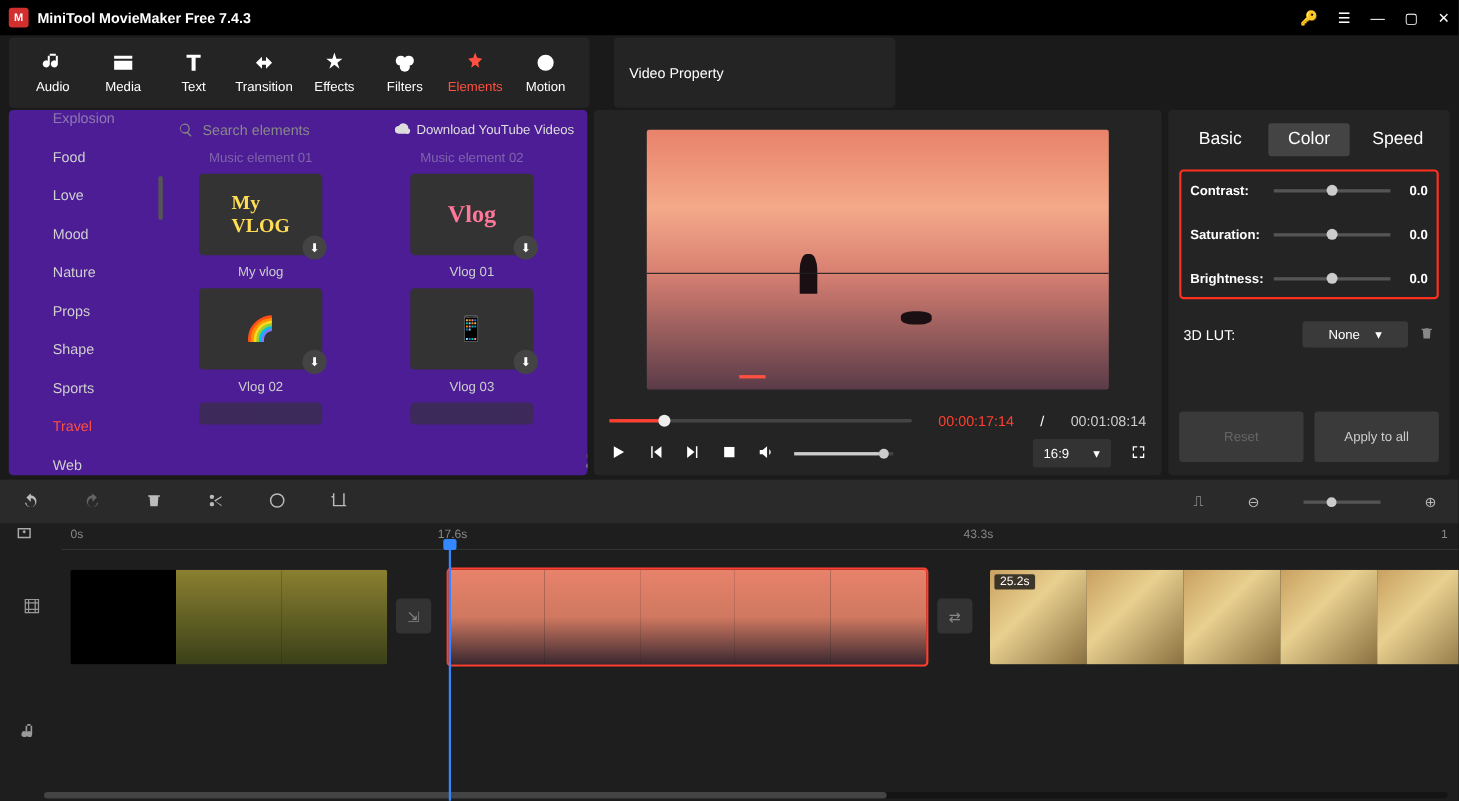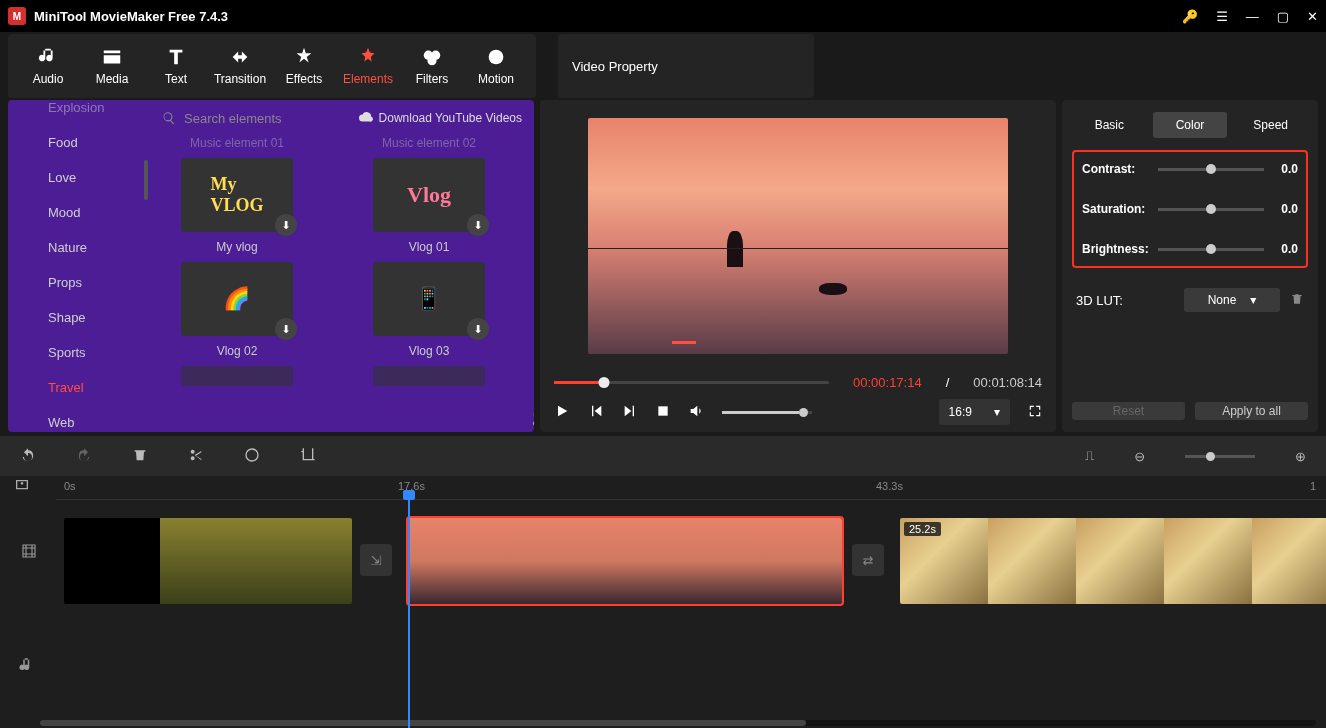--- a/index.html
+++ b/index.html
@@ -63,33 +63,33 @@
 .controls .c-ico { cursor: pointer; }
 .vol-track { width: 90px; height: 3px; background: #444; position: relative; }
 .vol-fill { width: 85%; height: 100%; background: #ccc; position: absolute; }
 .vol-thumb { position: absolute; left: 85%; top: -3px; width: 9px; height: 9px; background: #ccc; border-radius: 50%; }
 .controls .spacer { flex: 1; }
 .aspect-sel { background: #333; height: 26px; padding: 0 10px; display: flex; align-items: center; gap: 22px; border-radius: 3px; cursor: pointer; font-size: 12px;}
 
 
 .prop-panel { width: 256px; background: #242424; border-radius: 4px; padding: 12px 10px; display: flex; flex-direction: column; }
 .prop-tabs { display: flex; gap: 6px; margin-bottom: 12px; }
-.prop-tab { flex: 1; text-align: center; padding: 6px 0; background: transparent; border-radius: 3px; cursor: pointer; font-size: 12px; }
+.prop-tab { flex: 1; text-align: center; padding: 6px 0; background: transparent; border-radius: 3px; cursor: pointer; font-size: 16px; }
 .prop-tab.active { background: #444; }
 .color-box { border: 2px solid #ff3020; border-radius: 4px; padding: 10px 8px; display: flex; flex-direction: column; gap: 26px; font-weight: bold; }
 .slider-row { display: flex; align-items: center; gap: 8px; }
 .slider-row .lab { width: 68px; font-size: 12px; }
 .mini-slider { flex: 1; height: 3px; background: #555; position: relative; }
 .mini-slider .mthumb { position: absolute; left: 50%; top: -4px; width: 10px; height: 10px; background: #ccc; border-radius: 50%; transform: translateX(-50%); }
 .slider-row .val { width: 26px; text-align: right; font-size: 12px; }
 .lut-row { display:flex; align-items:center; gap:10px; margin-top:20px; padding: 0 4px;}
 .lut-sel { flex:1; max-width:96px; background:#3a3a3a; height:24px; border-radius:3px; display:flex; align-items:center; justify-content:center; gap:14px; cursor:pointer; font-size:12px;}
 .trash { cursor:pointer; color:#888;}
 .prop-actions { display: flex; gap: 10px; margin-top: auto; }
-.prop-actions button { flex: 1; height: 18px; border: none; border-radius: 3px; background: #3a3a3a; color: #ccc; font-size: 12px; cursor: pointer; }
+.prop-actions button { flex: 1; height: 46px; border: none; border-radius: 3px; background: #3a3a3a; color: #ccc; font-size: 12px; cursor: pointer; }
 .prop-actions button.disabled { color: #666; }
 
 
 .tl-toolbar { height: 40px; background: #2a2a2a; margin-top: 4px; display: flex; align-items: center; padding: 0 20px; gap: 40px; }
 .tl-toolbar .tl-ico { cursor: pointer; color: #bbb; }
 .tl-toolbar .spacer { flex: 1; }
 .zoom-track { width: 70px; height: 3px; background: #555; position: relative;}
 .zoom-thumb{position:absolute; left:30%; top:-3px; width:9px;height:9px; background:#ccc; border-radius:50%;}
 
 
@@ -161,33 +161,33 @@
           <path d="M4 12l6-6v4h4V6l6 6-6 6v-4h-4v4z"></path>
         </svg>
     <span>Transition</span>
   </div>
   <div class="tool-item">
     <svg class="ticon" viewBox="0 0 24 24">
           <path d="M12 2l2 6h6l-5 4 2 6-5-4-5 4 2-6-5-4h6z"></path>
         </svg>
     <span>Effects</span>
   </div>
-  <div class="tool-item active">
-    <svg class="ticon" viewBox="0 0 24 24">
-          <path d="M12 2l2 5 5 1-4 4 1 5-4-3-4 3 1-5-4-4 5-1z"></path>
-        </svg>
-    <span>Elements</span>
-  </div>
   <div class="tool-item">
     <svg class="ticon" viewBox="0 0 24 24">
           <circle cx="8" cy="10" r="5"></circle>
           <circle cx="16" cy="10" r="5"></circle>
           <circle cx="12" cy="16" r="5"></circle>
         </svg>
     <span>Filters</span>
+  </div>
+  <div class="tool-item active">
+    <svg class="ticon" viewBox="0 0 24 24">
+          <path d="M12 2l2 5 5 1-4 4 1 5-4-3-4 3 1-5-4-4 5-1z"></path>
+        </svg>
+    <span>Elements</span>
   </div>
   <div class="tool-item">
     <svg class="ticon" viewBox="0 0 24 24">
           <circle cx="12" cy="12" r="8"></circle>
         </svg>
     <span>Motion</span>
   </div>
 </div>
 <div class="toolbar" style="flex:0 0 256px; padding:0 14px; align-items:center;">
   <div>Video Property</div>

